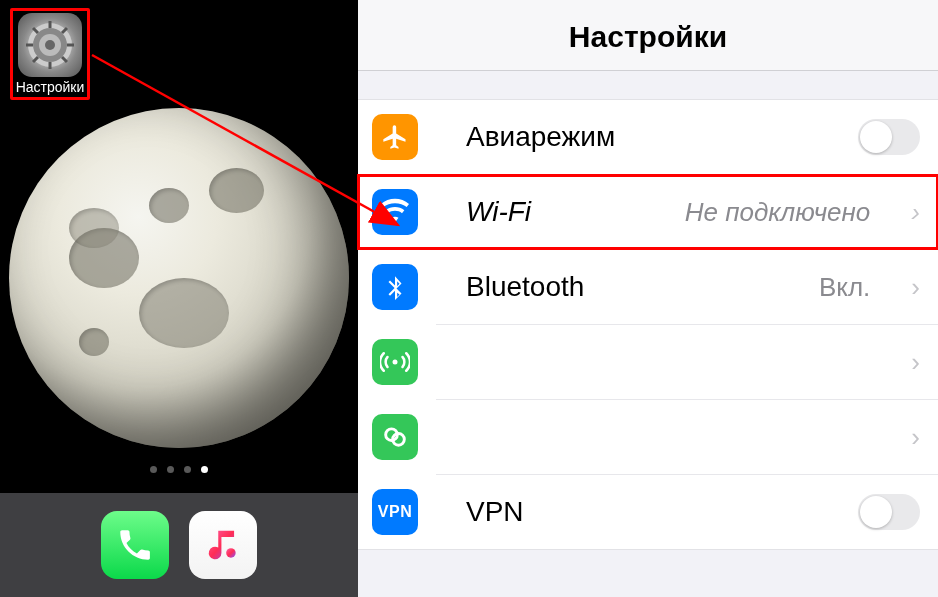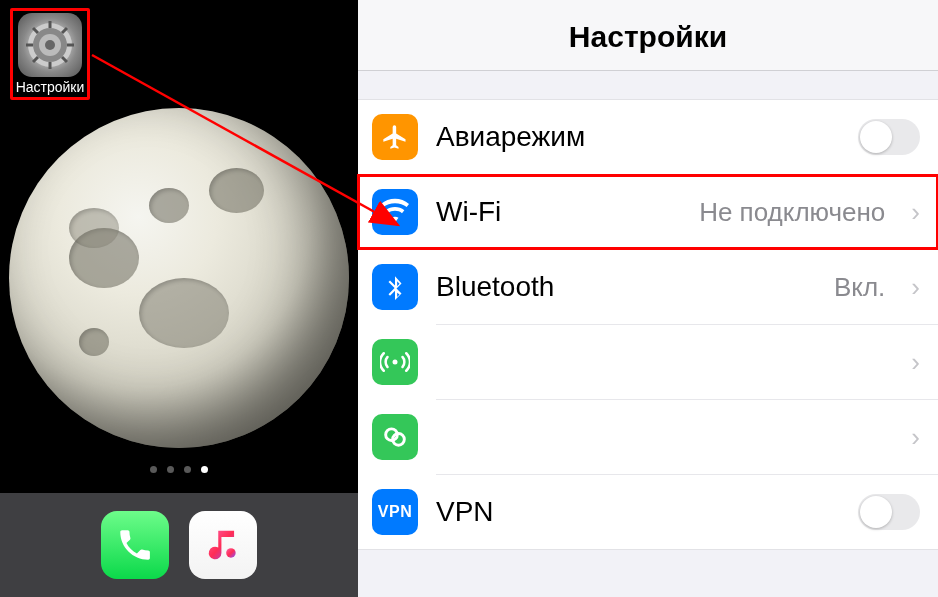--- a/index.html
+++ b/index.html
@@ -144,20 +144,21 @@
     background: #fff;
     border-top: 1px solid #e2e2e6;
     border-bottom: 1px solid #e2e2e6;
   }
   .row {
     display: flex;
     align-items: center;
     padding: 14px 18px 14px 14px;
     position: relative;
     min-height: 74px;
+    gap: 30px;
   }
   .row-sep {
     border-bottom: 1px solid #e7e7eb;
     margin-left: 78px;
   }
   .row-icon {
     width: 46px;
     height: 46px;
     border-radius: 10px;
     display: flex;
@@ -171,21 +172,21 @@
   .ic-green  { background: #34c759; }
   .row-label {
     font-size: 28px;
     color: #000;
     flex-shrink: 0;
   }
   .row-spacer { flex: 1; }
   .row-value {
     font-size: 26px;
     color: #8a8a8f;
-    margin-right: 26px;
+    margin-right: 11px;
   }
   .chevron {
     color: #c5c5c9;
     font-size: 26px;
     font-weight: 300;
   }
   .toggle {
     width: 62px;
     height: 36px;
     background: #e9e9eb;
@@ -199,20 +200,21 @@
     border-radius: 50%;
     position: absolute;
     top: 2px;
     left: 2px;
     box-shadow: 0 1px 3px rgba(0,0,0,0.25);
   }
   .row.highlight {
     outline: 3px solid #ff0000;
     outline-offset: -2px;
     z-index: 2;
+    font-style: italic;
   }
   .vpn-badge {
     color: #fff;
     font-weight: 700;
     font-size: 16px;
     letter-spacing: 0.5px;
   }
   
   .arrow-svg {
     position: absolute;

